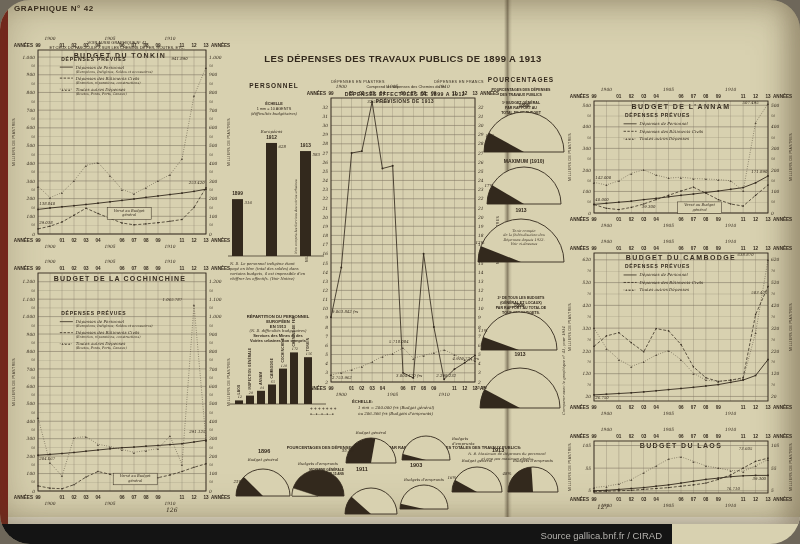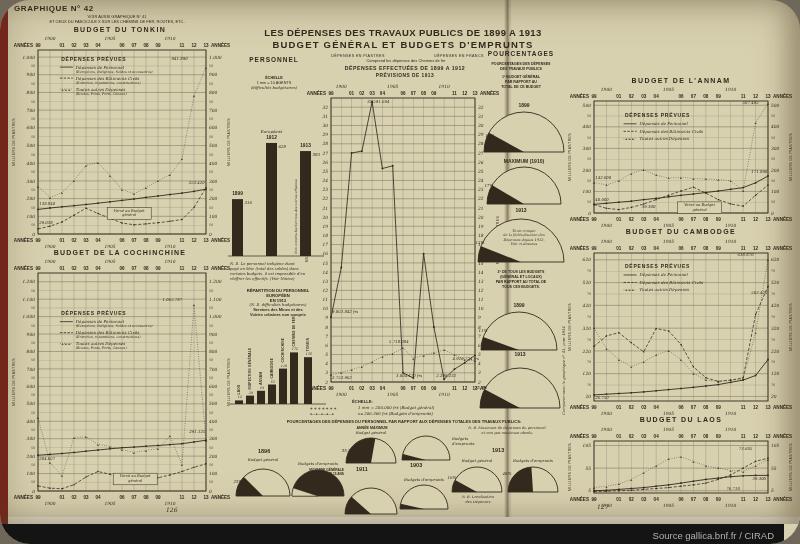--- a/index.html
+++ b/index.html
@@ -1,20 +1,20 @@
 <!DOCTYPE html>
 <html><head>
 <meta charset="utf-8">
 <style>
   html,body{margin:0;padding:0;background:#6e675a;}
   #stage{position:relative;width:800px;height:544px;overflow:hidden;
          font-family:"Liberation Sans",sans-serif;border-radius:30px;}
   .t{position:absolute;line-height:1.22;white-space:nowrap;}
   .b{font-weight:bold;}
-  .c{text-align:center;}
+  .c{text-align:center;margin-top:26px;}
   .r{text-align:right;}
   .i{font-style:italic;font-family:"DejaVu Serif",serif;}
   .vt{transform:rotate(-90deg);transform-origin:0 0;}
   svg{position:absolute;overflow:visible;}
   #vignette{position:absolute;left:0;top:0;width:800px;height:524px;pointer-events:none;
             box-shadow:inset 0 0 46px rgba(80,62,38,.38), inset -14px 0 22px rgba(80,62,38,.28);}
 </style>
 </head>
 <body>
 
@@ -23,21 +23,20 @@
   <div class="t" id="spine" style="left: 0px; top: 0px; width: 8px; height: 524px; background: rgb(124, 36, 28); color: rgb(51, 41, 29);"></div>
 
   <div class="t" id="gutter" style="left: 504px; top: 0px; width: 8px; height: 524px; background: linear-gradient(to right, rgba(60, 48, 30, 0), rgba(60, 48, 30, 0.5) 45%, rgba(60, 48, 30, 0.15) 70%, rgba(60, 48, 30, 0)); color: rgb(51, 41, 29);"></div>
 
   <div class="t b" style="left: 14px; top: 4px; width: 150px; font-size: 8px; letter-spacing: 0.6px; color: rgb(51, 41, 29);">GRAPHIQUE N° 42</div>
   <div class="t c" style="left: 22px; top: 15px; width: 190px; font-size: 4px; color: rgb(51, 41, 29);">VOIR AUSSI GRAPHIQUE N° 41</div>
   <div class="t c" style="left: 6px; top: 20px; width: 222px; font-size: 4px; color: rgb(51, 41, 29);">ET CEUX DU FASCICULE X SUR LES CHEMINS DE FER, ROUTES, ETC.</div>
   <div class="t b c" style="left: 30px; top: 26px; width: 180px; font-size: 7px; letter-spacing: 1.4px; color: rgb(51, 41, 29);">BUDGET DU TONKIN</div>
 
   <div class="t b c" style="left: 256px; top: 27px; width: 294px; font-size: 9.5px; letter-spacing: 0.4px; color: rgb(51, 41, 29);">LES DÉPENSES DES TRAVAUX PUBLICS DE 1899 A 1913</div>
-  <div class="t b c" style="left: 256px; top: 39px; width: 294px; font-size: 9.5px; letter-spacing: 1.2px; color: rgb(51, 41, 29);">BUDGET GÉNÉRAL ET BUDGETS D'EMPRUNTS</div>
   <div class="t c" style="left: 308px; top: 54px; width: 100px; font-size: 3.7px; letter-spacing: 0.4px; color: rgb(51, 41, 29);">DÉPENSES EN PIASTRES</div>
   <div class="t c" style="left: 416px; top: 54px; width: 86px; font-size: 3.7px; letter-spacing: 0.4px; color: rgb(51, 41, 29);">DÉPENSES EN FRANCS</div>
   <div class="t c" style="left: 326px; top: 59px; width: 160px; font-size: 4px; color: rgb(51, 41, 29);">Comprend les dépenses des Chemins de fer</div>
   <div class="t b c" style="left: 302px; top: 65px; width: 206px; font-size: 5.2px; letter-spacing: 0.5px; color: rgb(51, 41, 29);">DÉPENSES EFFECTUÉES DE 1899 A 1912</div>
   <div class="t b c" style="left: 330px; top: 73px; width: 150px; font-size: 4.8px; letter-spacing: 0.5px; color: rgb(51, 41, 29);">PRÉVISIONS DE 1913</div>
 
   <div class="t b c" style="left: 240px; top: 56px; width: 68px; font-size: 6.5px; letter-spacing: 1px; color: rgb(51, 41, 29);">PERSONNEL</div>
   <div class="t b c" style="left: 240px; top: 76px; width: 68px; font-size: 3.8px; color: rgb(51, 41, 29);">ÉCHELLE</div>
   <div class="t c" style="left: 240px; top: 81px; width: 68px; font-size: 3.8px; color: rgb(51, 41, 29);">1 mm = 10 AGENTS</div>
   <div class="t c i" style="left: 240px; top: 86px; width: 68px; font-size: 3.8px; color: rgb(51, 41, 29);">(difficultés budgétaires)</div>
@@ -86,21 +85,21 @@
   <div class="t b" style="left: 492px; top: 447px; font-size: 5.5px; color: rgb(51, 41, 29);">1913</div>
   <div class="t r b" style="left: 298px; top: 469px; width: 46px; font-size: 3.2px; color: rgb(51, 41, 29);">MOYENNE GÉNÉRALE</div>
   <div class="t r b" style="left: 298px; top: 473px; width: 46px; font-size: 3.2px; color: rgb(51, 41, 29);">SUR 15 ANS</div>
   <div class="t c i" style="left: 448px; top: 495px; width: 60px; font-size: 3.6px; color: rgb(51, 41, 29);">N. B. Localisation</div>
   <div class="t c i" style="left: 448px; top: 500px; width: 60px; font-size: 3.6px; color: rgb(51, 41, 29);">des Dépenses</div>
 
   <div class="t i" style="left: 166px; top: 506px; font-size: 6px; color: rgb(51, 41, 29);">126</div>
   <div class="t i" style="left: 597px; top: 503px; font-size: 6px; color: rgb(51, 41, 29);">127</div>
 
   <div class="t" id="scanedge" style="left: 8px; top: 517px; width: 792px; height: 7px; background: rgb(233, 228, 209); color: rgb(51, 41, 29);"></div>
-  <div class="t r" id="footerbar" style="left: 0px; top: 524px; width: 784px; height: 20px; background: rgb(20, 20, 20); color: rgb(179, 177, 173);">
+  <div class="t r" id="footerbar" style="left: 0px; top: 524px; width: 672px; height: 20px; background: rgb(20, 20, 20); color: rgb(179, 177, 173);">
      <span style="display:inline-block;margin-right:10px;line-height:20px;font-size:9.5px;">Source gallica.bnf.fr / CIRAD</span>
   </div>
 
   <div id="vignette"></div>
 <div style="position: absolute; left: 10px; top: 35px; width: 224px; height: 214px;">
       <svg width="224" height="214" viewBox="0 0 224 214" style="position: absolute; left: 0px; top: 0px;">
         <g>
           <line x1="28" y1="15" x2="28" y2="199" stroke="#7b7260" stroke-width="0.4" opacity="0.8"></line>
           <line x1="40" y1="15" x2="40" y2="199" stroke="#7b7260" stroke-width="0.4" opacity="0.8"></line>
           <line x1="52" y1="15" x2="52" y2="199" stroke="#7b7260" stroke-width="0.4" opacity="0.8"></line>

